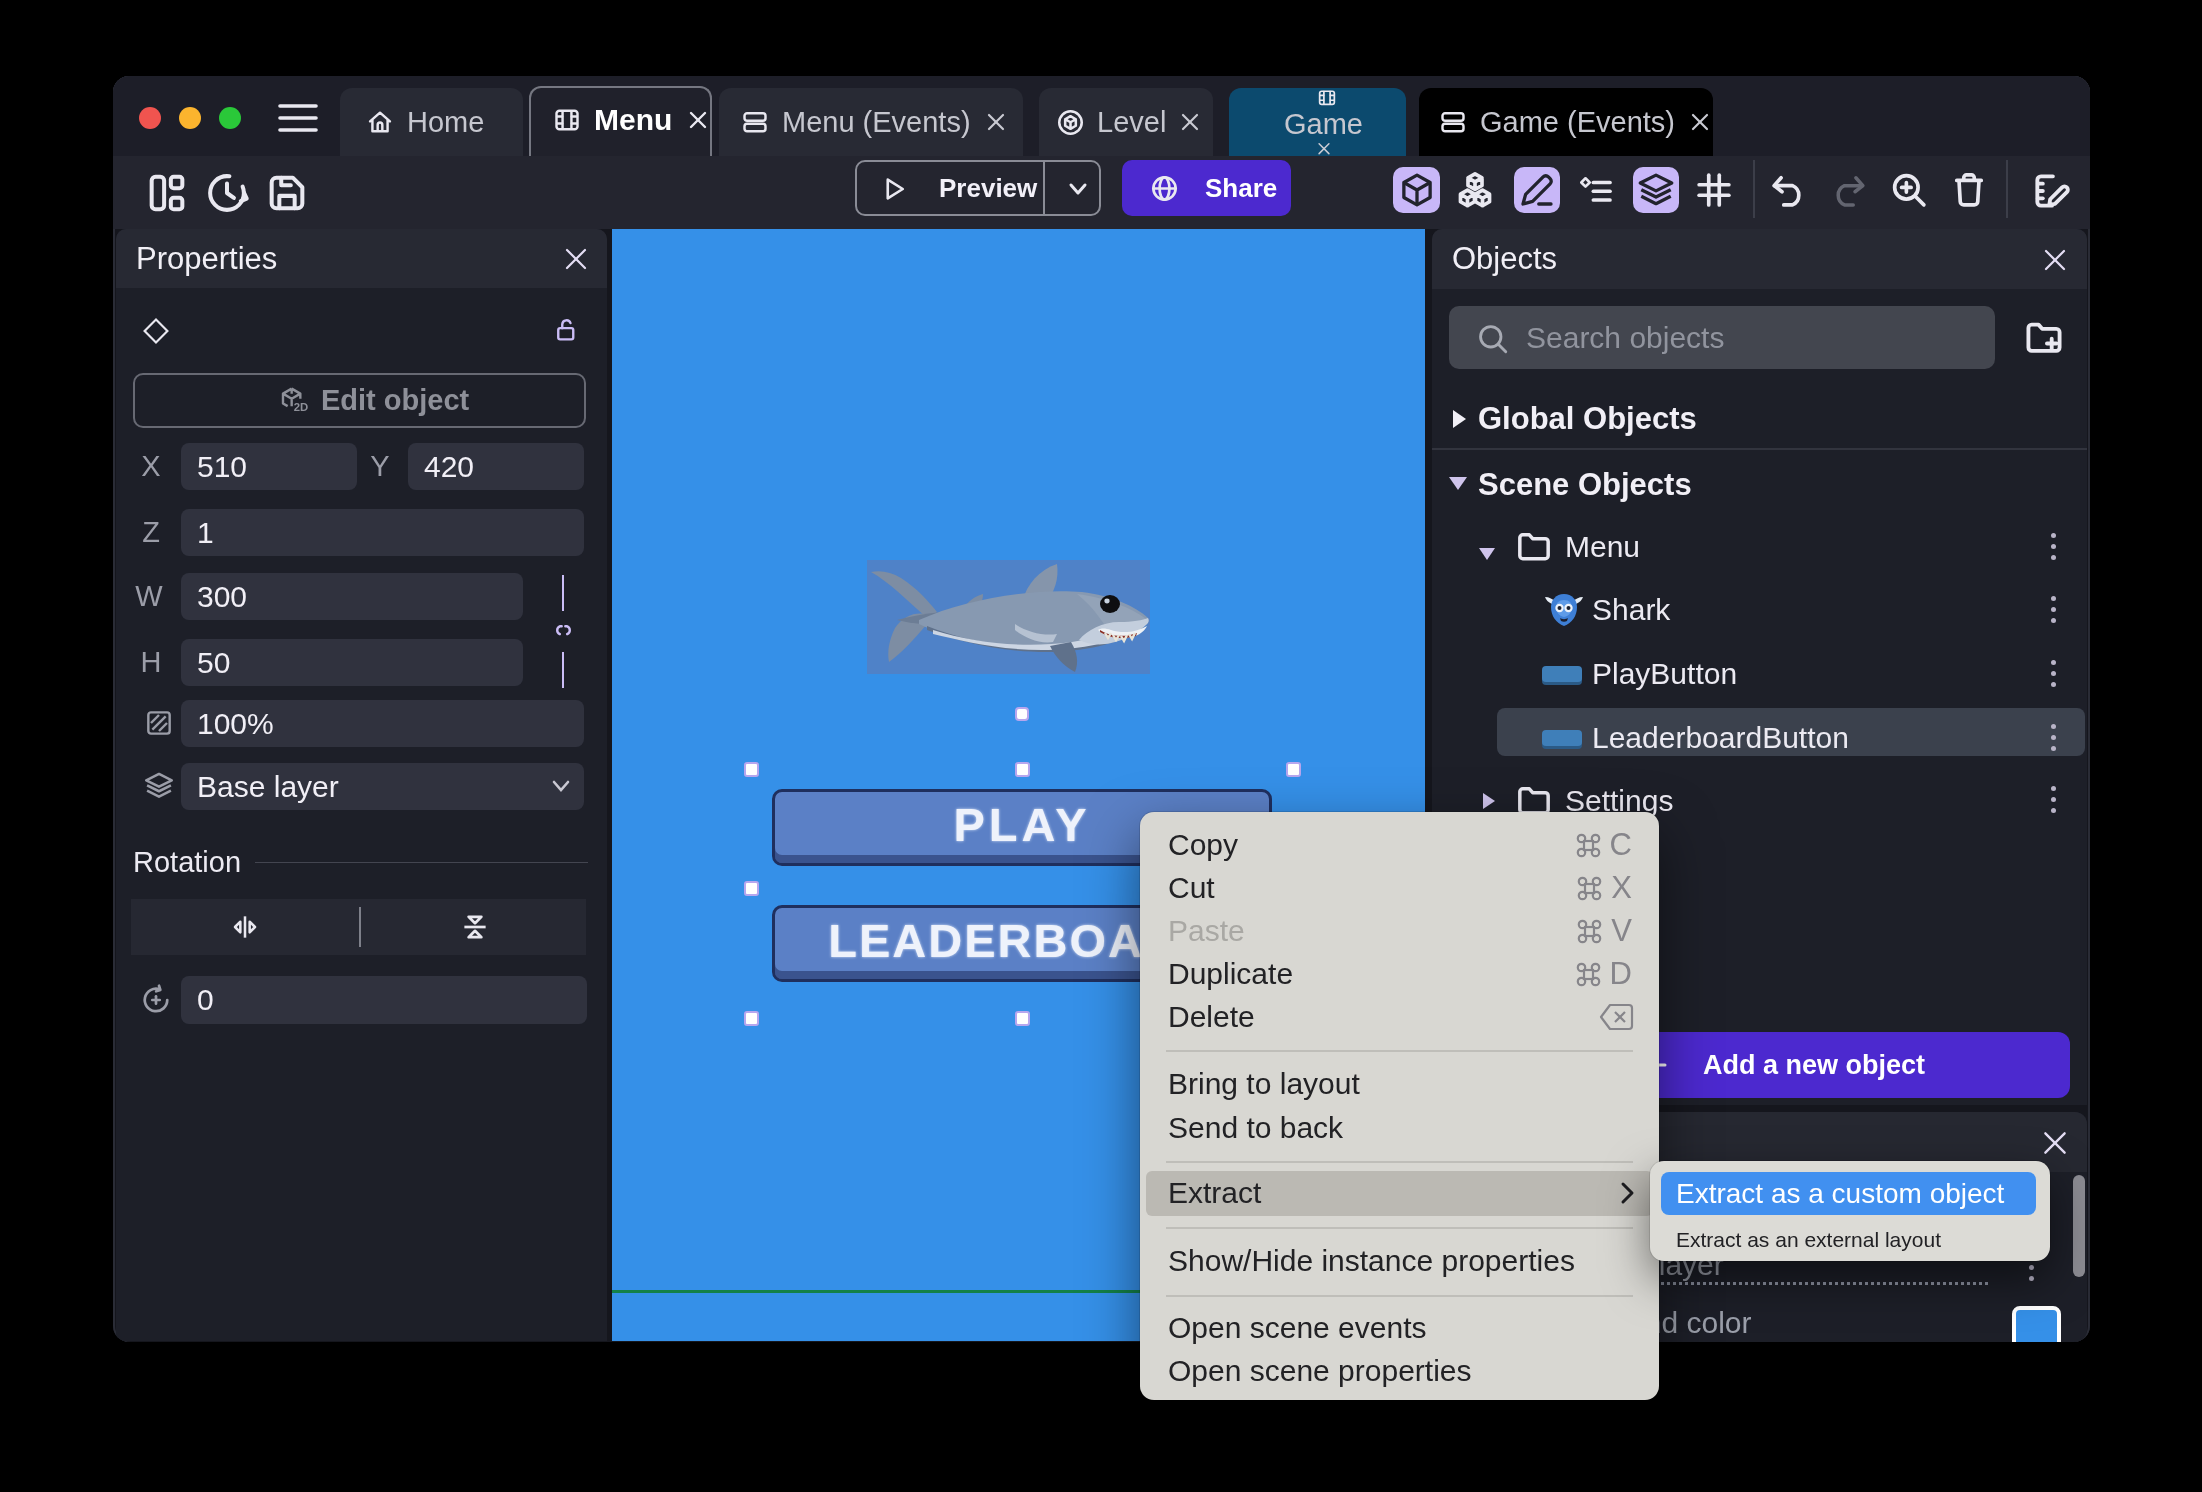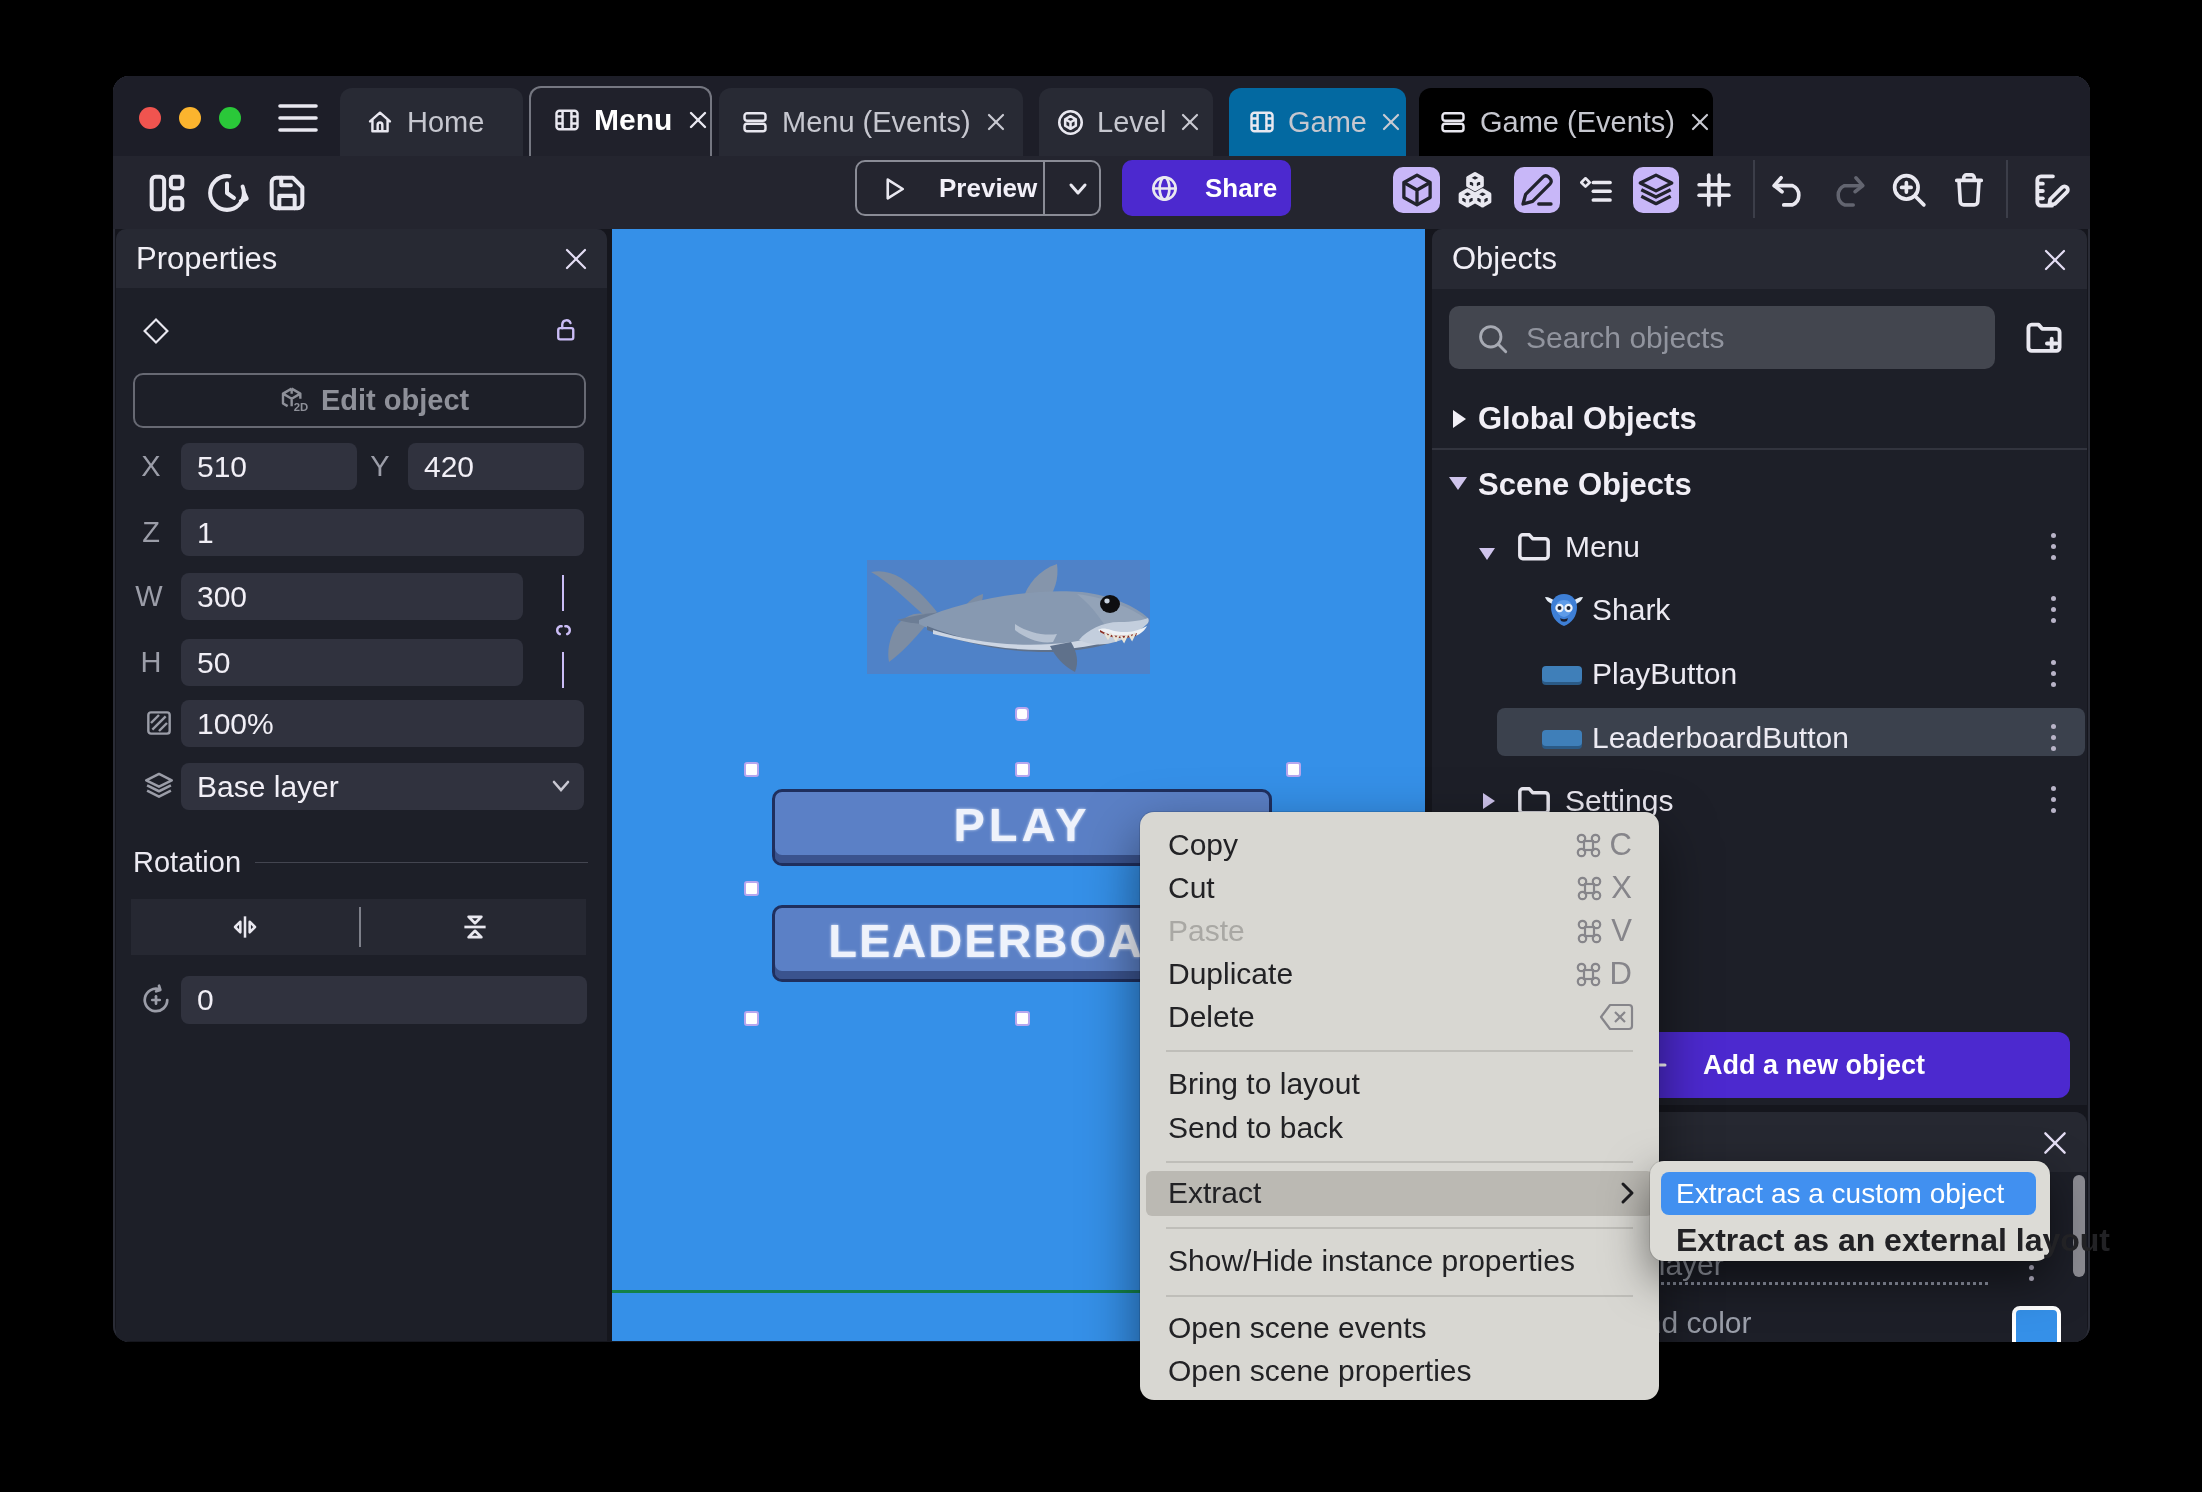--- a/index.html
+++ b/index.html
@@ -73,21 +73,21 @@
         </g>
       </svg>
     <span style="margin-left:12px;font-size:29px;color:#c6c7cf;">Level</span>
     <svg style="margin-left:13px" width="22" height="22" viewBox="0 0 22 22">
         <g stroke="#c9cad2" stroke-width="2.2" stroke-linecap="round">
           <line x1="4" y1="4" x2="18" y2="18"></line>
           <line x1="18" y1="4" x2="4" y2="18"></line>
         </g>
       </svg>
   </div>
-  <div class="f" style="left:1116px;top:12px;width:177px;height:68px;background:#0369a1;border-radius:12px 12px 0 0;">
+  <div class="f" style="left:1116px;top:12px;width:177px;height:68px;background:#0c4a6e;border-radius:12px 12px 0 0;flex-direction:column;">
     <svg style="margin-left:19px" width="28" height="28" viewBox="0 0 24 24">
         <g class="ico" stroke-width="1.8">
           <rect x="3" y="4" width="18" height="16" rx="2.5"></rect>
           <line x1="8.2" y1="4.5" x2="8.2" y2="19.5"></line>
           <line x1="15.8" y1="4.5" x2="15.8" y2="19.5"></line>
           <line x1="3.6" y1="9" x2="7.8" y2="9"></line>
           <line x1="3.6" y1="15" x2="7.8" y2="15"></line>
           <line x1="16.2" y1="9" x2="20.4" y2="9"></line>
           <line x1="16.2" y1="15" x2="20.4" y2="15"></line>
         </g>
@@ -646,14 +646,14 @@
   </div>
 <div class="f" style="left:1168px;top:1344px;height:54px;">
     <span style="font-size:30px;color:#222225;">Open scene properties</span>
   </div>
 <div class="a" style="left:1650px;top:1161px;width:400px;height:100px;background:#dcdbd6;border-radius:14px;box-shadow:0 18px 45px rgba(0,0,0,0.5), 0 0 0 1px rgba(0,0,0,0.1);"></div>
 <div class="a" style="left:1661px;top:1172px;width:375px;height:43px;background:#4190f0;border-radius:8px;"></div>
 <div class="f" style="left:1676px;top:1172px;height:43px;">
     <span style="font-size:28px;color:#fff;">Extract as a custom object</span>
   </div>
 <div class="f" style="left:1676px;top:1216px;height:48px;">
-    <span style="font-size:32px;color:#222225;font-weight:bold;">Extract as an external layout</span>
+    <span style="font-size:21px;color:#222225;">Extract as an external layout</span>
   </div>
 
 </body></html>

